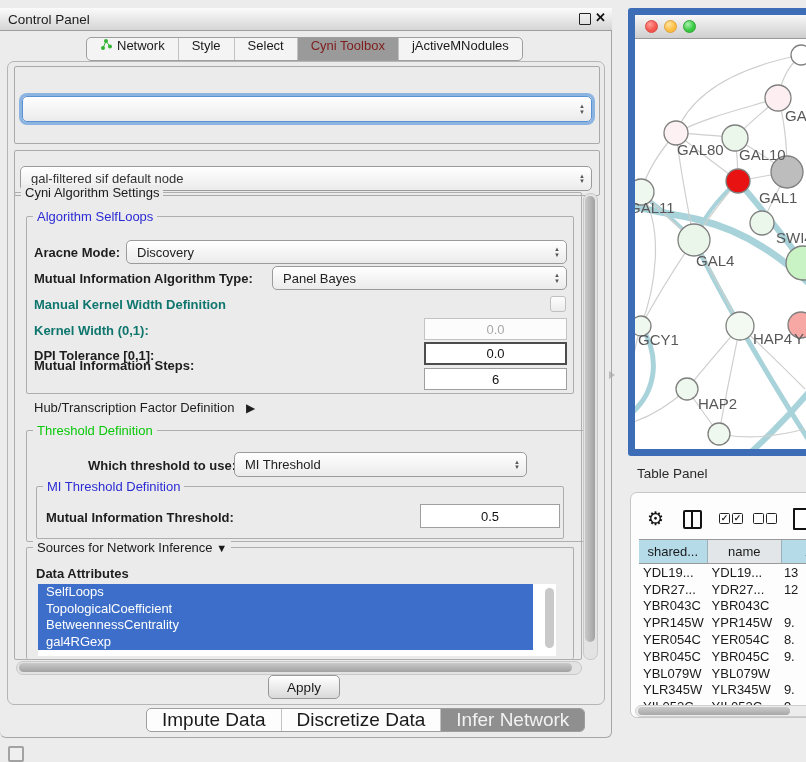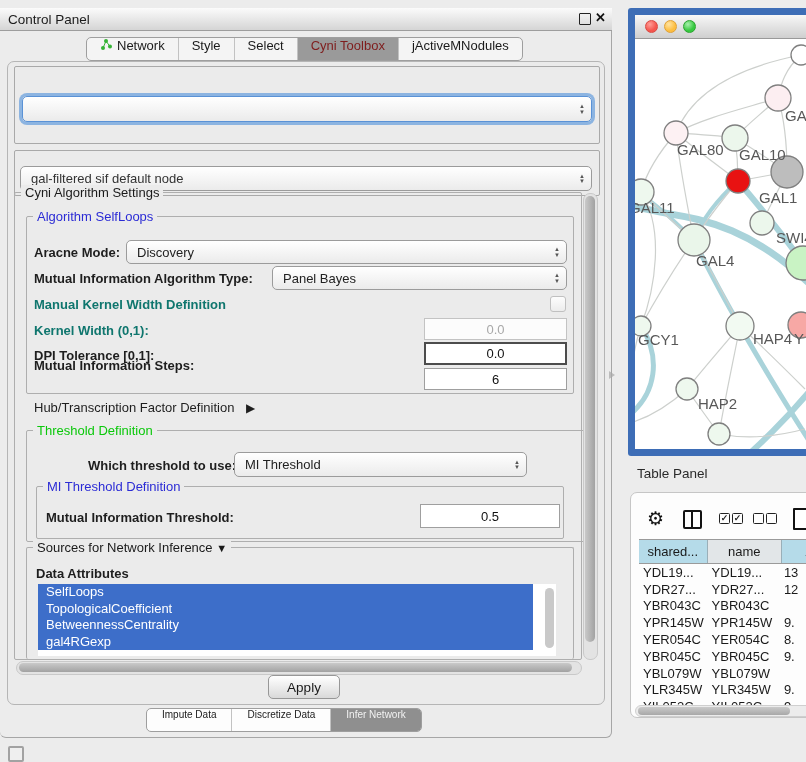--- a/index.html
+++ b/index.html
@@ -90,21 +90,21 @@
              background:#3d6ec9;width:495px;box-sizing:border-box;}
   .attr-sb{position:absolute;right:2px;top:4px;width:9px;height:60px;border-radius:5px;
            background:#c9c9c9;}
 
   .apply-btn{left:268px;top:675px;width:70px;height:22px;border:1px solid #979797;border-radius:5px;
              background:linear-gradient(#ffffff,#d9d9d9);font-size:13.5px;color:#1a1a1a;
              display:flex;align-items:center;justify-content:center;z-index:2;}
 
   .bottom-tabs{left:146px;top:708px;height:22px;display:flex;background:#fdfdfd;
                border:1px solid #9e9e9e;border-radius:5px;overflow:hidden;z-index:2;}
-  .bottom-tabs .tab{padding:0 15px;font-size:10px;}
+  .bottom-tabs .tab{padding:0 15px;font-size:19px;}
   .bottom-tabs .tab.selected{background:#8f8f8f;color:#f2f2f2;}
 
   .mini-square{left:8px;top:746px;width:12px;height:12px;border:2px solid #a2a2a2;
                border-radius:2px;background:#efefef;}
   .resize-mark{left:609px;top:371px;width:0;height:0;border-top:4px solid transparent;
                border-bottom:4px solid transparent;border-left:6px solid #a8a8a8;opacity:.7;}
 
   
   .net-window{left:628px;top:8px;width:200px;height:448px;background:#3d6db6;
               border-radius:3px;padding:7px;box-sizing:border-box;}

